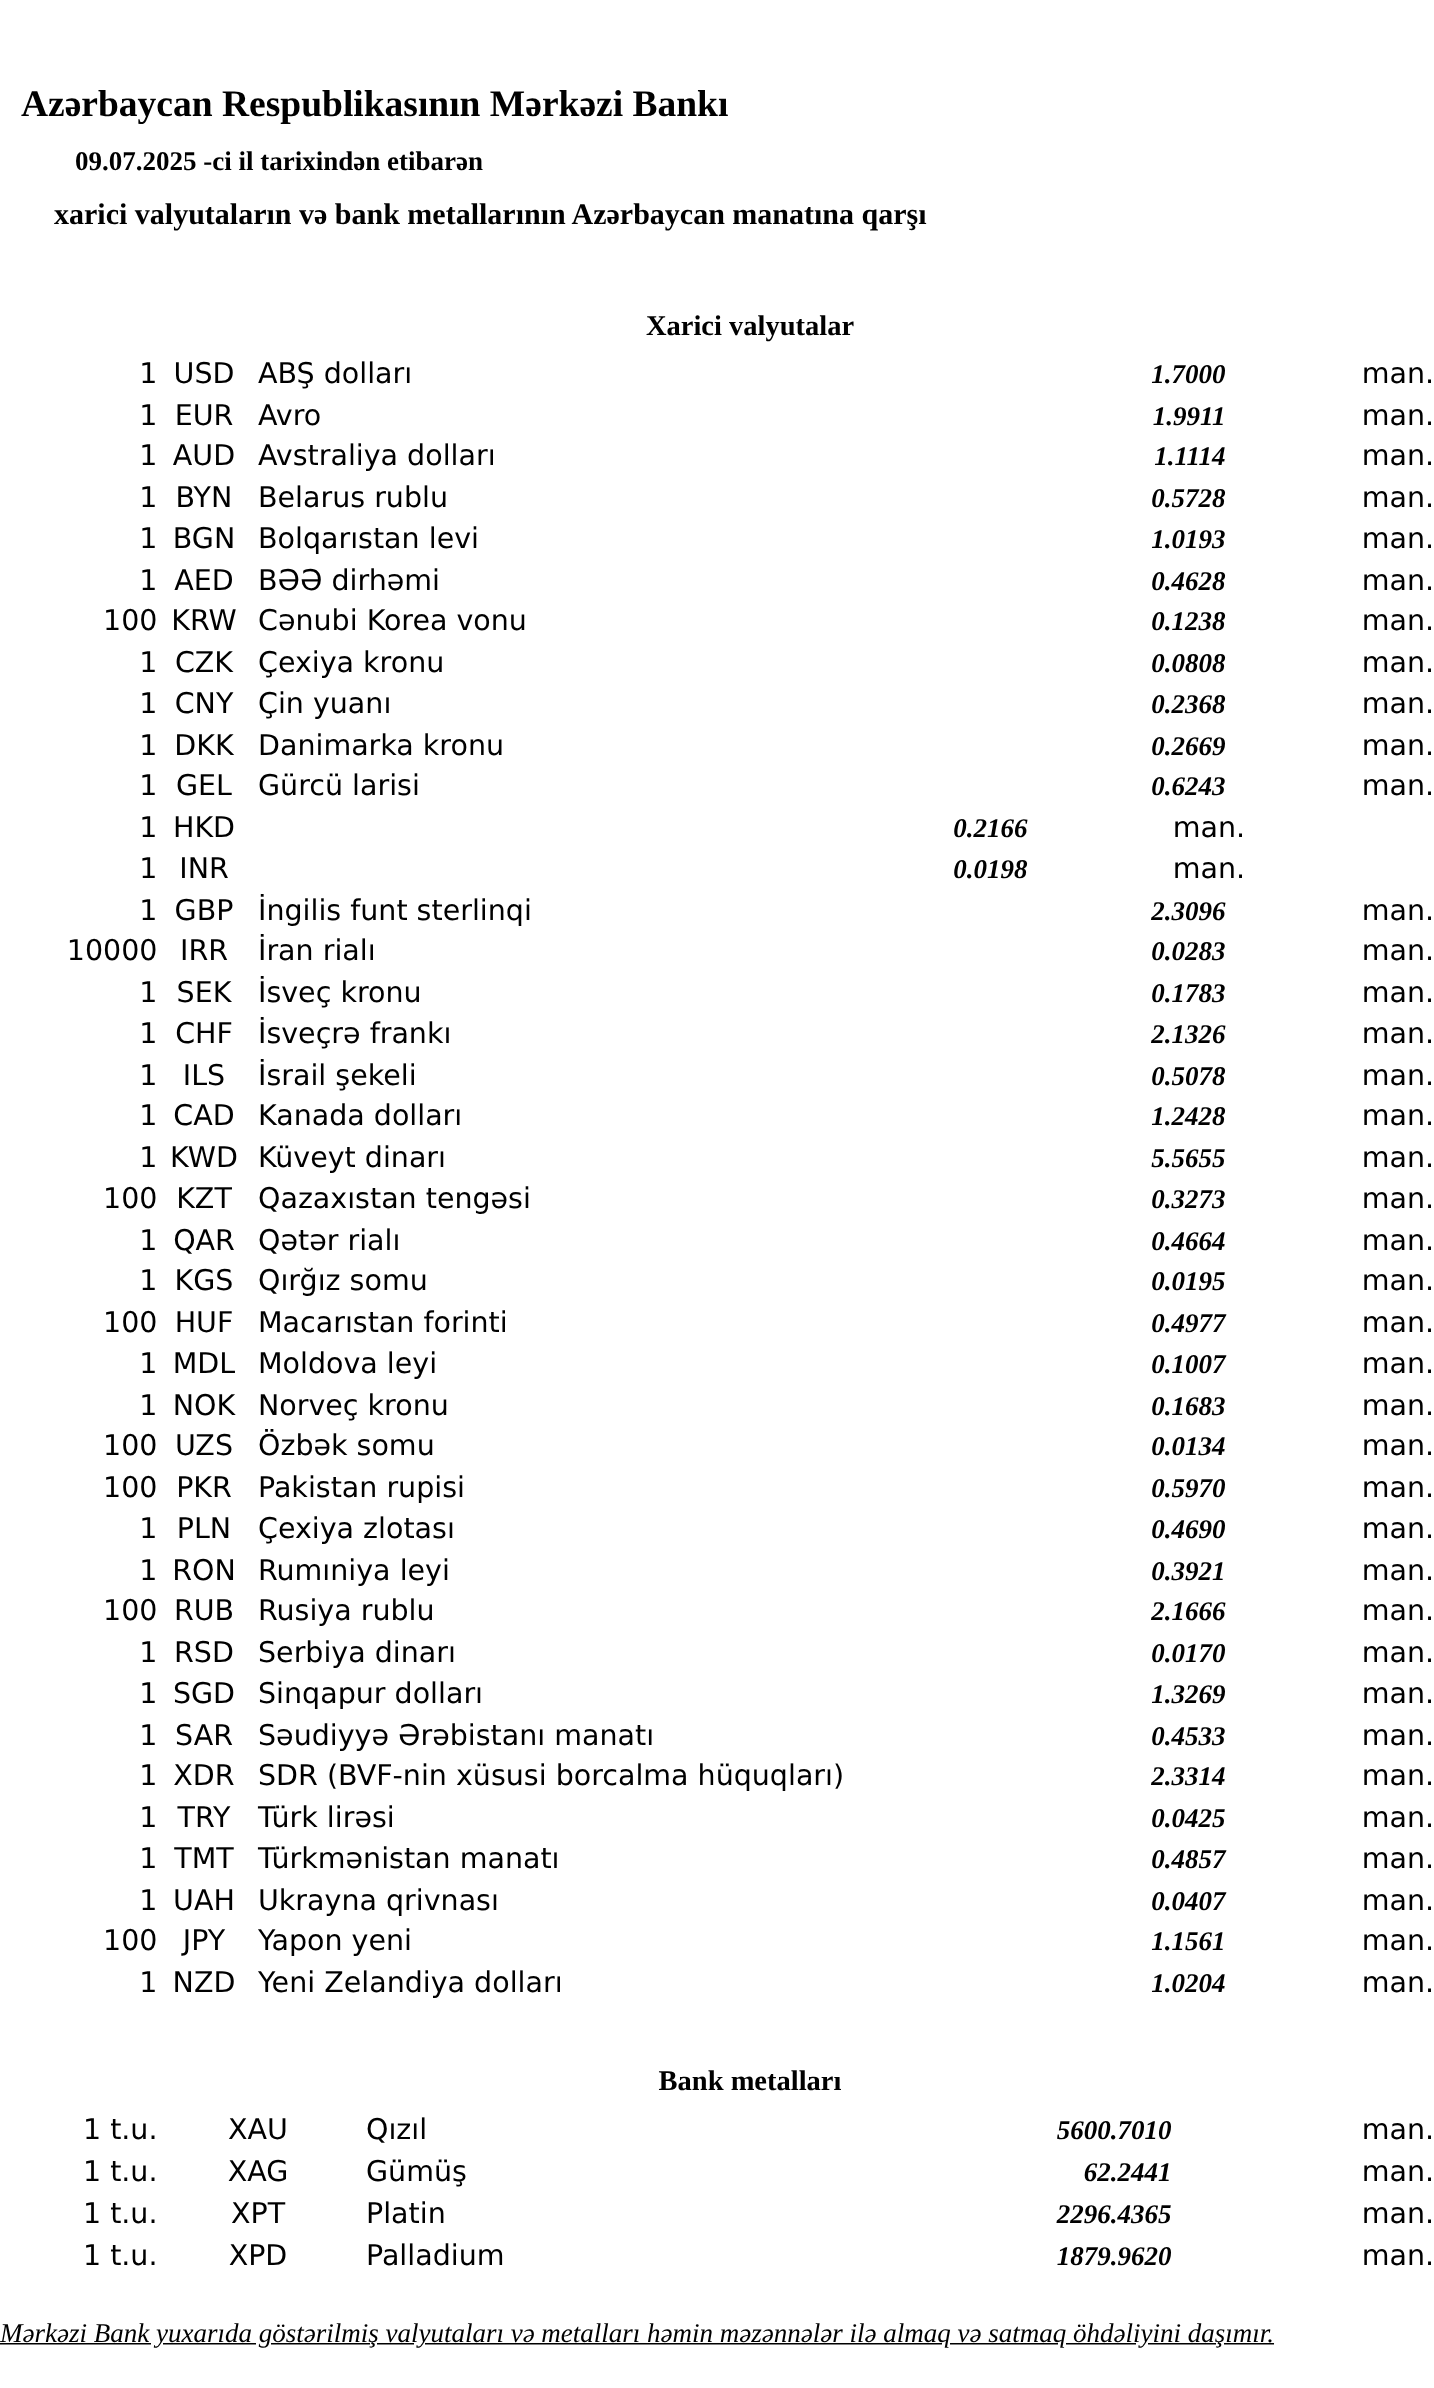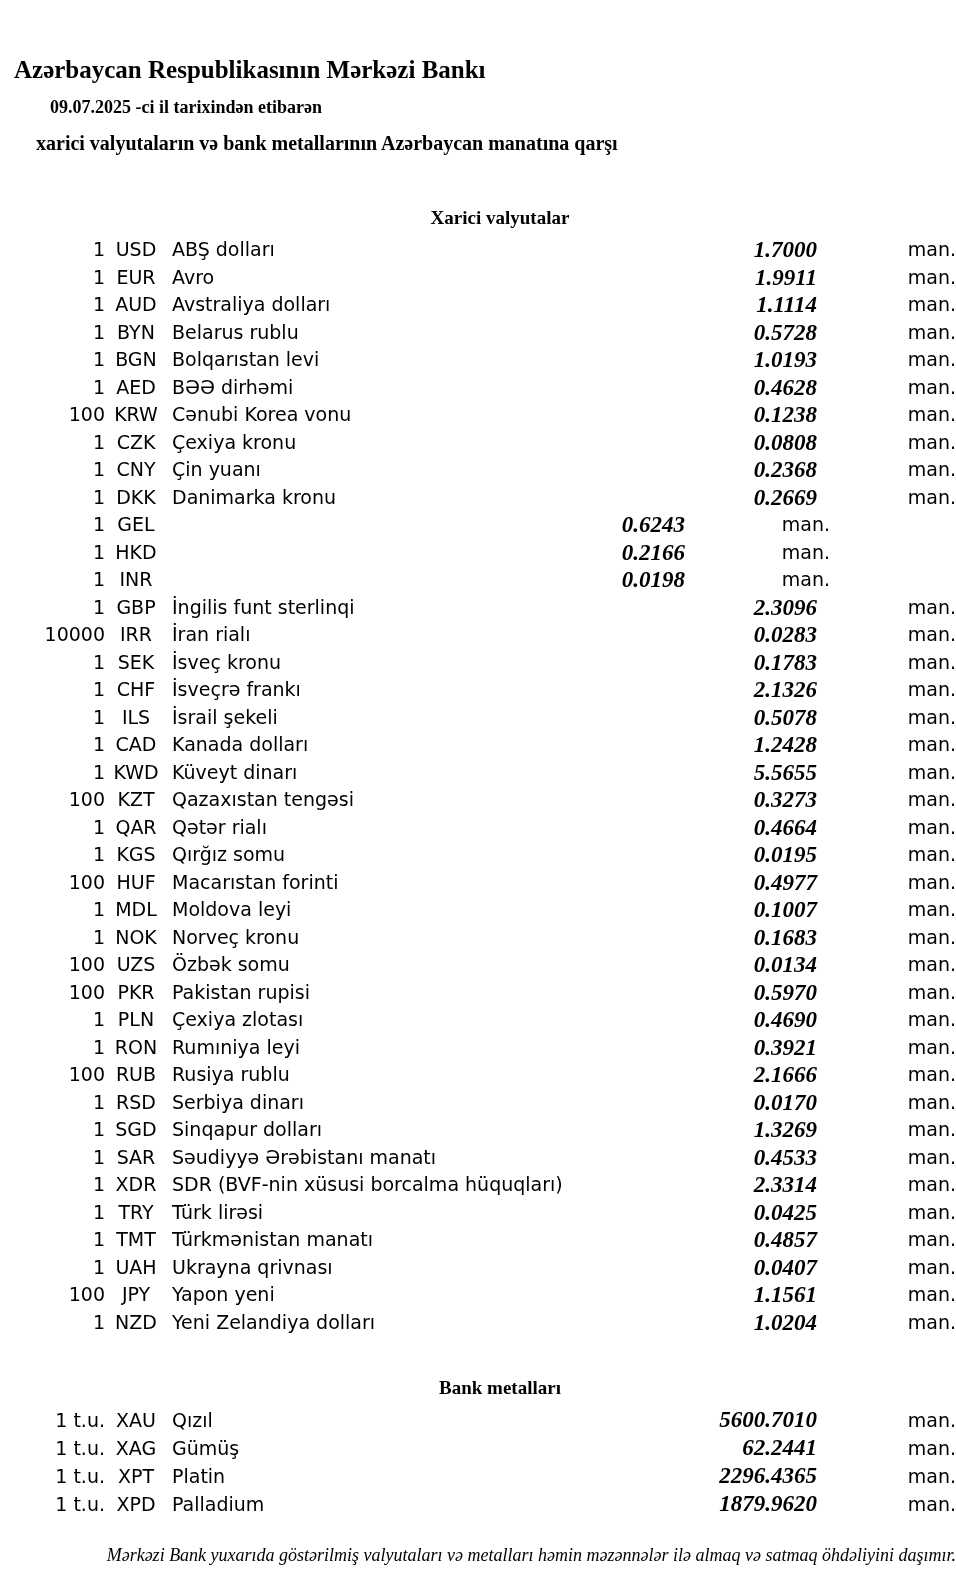--- a/index.html
+++ b/index.html
@@ -51,43 +51,44 @@
   .section-title.metals { margin-top: 40px; }
 
   .rates-table { margin-top: 6px; }
   .row {
     display: grid;
     grid-template-columns: 105px 62px 1fr 132px 126px;
     height: 27.5px;
     line-height: 27.5px;
     font-size: 19px;
   }
-  .metals-table .row { height: 28px; line-height: 28px; }
+  .metals-table .row { height: 28px; line-height: 28px; gap: 36px; }
 
   .qty  { text-align: right; white-space: nowrap; }
   .code { text-align: center; white-space: nowrap; }
   .name { text-align: left; padding-left: 5px; white-space: nowrap; }
   .rate {
     text-align: right;
     padding-right: 13px;
     font-family: "Liberation Serif", "DejaVu Serif", serif;
     font-style: italic;
     font-weight: 700;
-    font-size: 23px;
+    font-size: 18px;
     white-space: nowrap;
   }
   .man  { text-align: right; white-space: nowrap; }
 
   .footer-note {
     margin-top: 26px;
-    text-align: right;
+    text-align: left;
     font-family: "Liberation Serif", "DejaVu Serif", serif;
     font-style: italic;
     font-size: 18px;
     line-height: 23px;
+    text-decoration: underline;
   }
 </style>
 </head>
 <body>
 
 <div class="doc-header">
   <div class="title">Azərbaycan Respublikasının Mərkəzi Bankı</div>
   <div class="date-line">09.07.2025 -ci il tarixindən etibarən</div>
   <div class="subtitle">xarici valyutaların və bank metallarının Azərbaycan manatına qarşı</div>
 </div>
@@ -172,20 +173,21 @@
       <span class="qty">1</span>
       <span class="code">DKK</span>
       <span class="name">Danimarka kronu</span>
       <span class="rate">0.2669</span>
       <span class="man">man.</span>
     </div>
 
     <div class="row">
       <span class="qty">1</span>
       <span class="code">GEL</span>
+      <span class="name">Gürcü larisi</span>
       <span class="rate">0.6243</span>
       <span class="man">man.</span>
     </div>
 
     <div class="row">
       <span class="qty">1</span>
       <span class="code">HKD</span>
       <span class="rate">0.2166</span>
       <span class="man">man.</span>
     </div>

